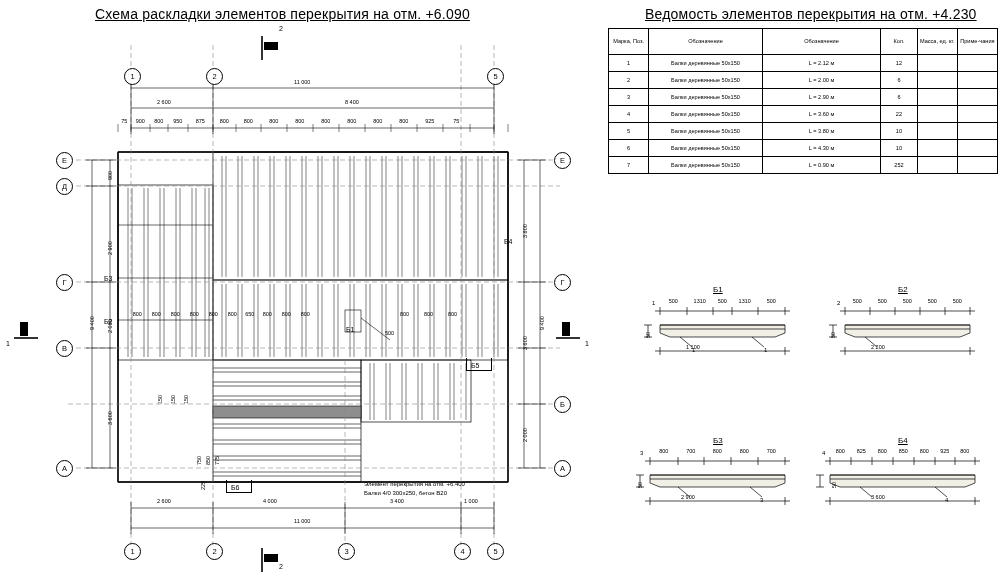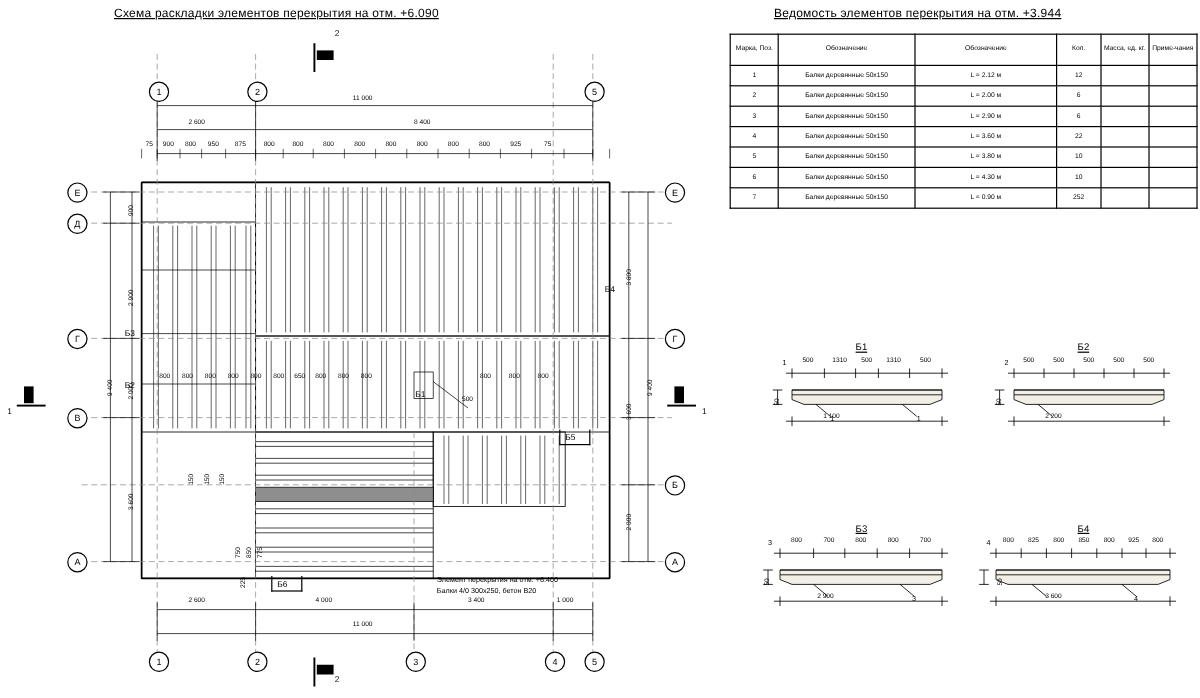--- a/index.html
+++ b/index.html
@@ -1,38 +1,38 @@
 <!DOCTYPE html>
 <html><head>
 <meta charset="utf-8">
 <style>
   html,body{margin:0;padding:0;background:#ffffff;}
   body{width:1000px;height:582px;position:relative;overflow:hidden;
        font-family:"Liberation Sans",sans-serif;color:#000;}
   .abs{position:absolute;}
-  .ttl{font-size:10px;letter-spacing:.2px;text-decoration:underline;white-space:nowrap;}
+  .ttl{font-size:14px;letter-spacing:.2px;text-decoration:underline;white-space:nowrap;}
   .lbl{font-size:6px;white-space:nowrap;}
   .lbl7{font-size:7px;white-space:nowrap;}
   .circ{position:absolute;border:1px solid #000;border-radius:50%;
         width:15px;height:15px;display:flex;align-items:center;justify-content:center;
         font-size:7.5px;background:#fff;}
   .tbl{position:absolute;border-collapse:collapse;font-size:5.6px;}
   .tbl td,.tbl th{border:1px solid #000;padding:1px 2px;text-align:center;
         font-weight:normal;line-height:1.15;}
   .beamlabel{font-size:8px;text-decoration:underline;text-align:center;}
   .dimtxt{position:absolute;font-size:5.5px;white-space:nowrap;}
   .dimtxt-v{position:absolute;font-size:5.5px;white-space:nowrap;
         transform-origin:0 0;transform:rotate(-90deg);}
   svg{display:block;}
 </style>
 </head>
 <body>
 
 <div class="abs ttl" style="left:95px;top:6px;">Схема раскладки элементов перекрытия на отм. +6.090</div>
-<div class="abs ttl" style="left:645px;top:6px;">Ведомость элементов перекрытия на отм. +3.944</div>
+<div class="abs ttl" style="left:645px;top:6px;">Ведомость элементов перекрытия на отм. +4.230</div>
 
 <div class="abs" style="left:608px;top:28px;">
   <table class="tbl" style="position:relative;left:0;top:0;width:390px;">
     <thead>
       <tr style="height:26px;">
         <th style="width:34px;">Марка, Поз.</th>
         <th style="width:105px;">Обозначение</th>
         <th style="width:110px;">Обозначение</th>
         <th style="width:30px;">Кол.</th>
         <th style="width:34px;">Масса, ед. кг.</th>

